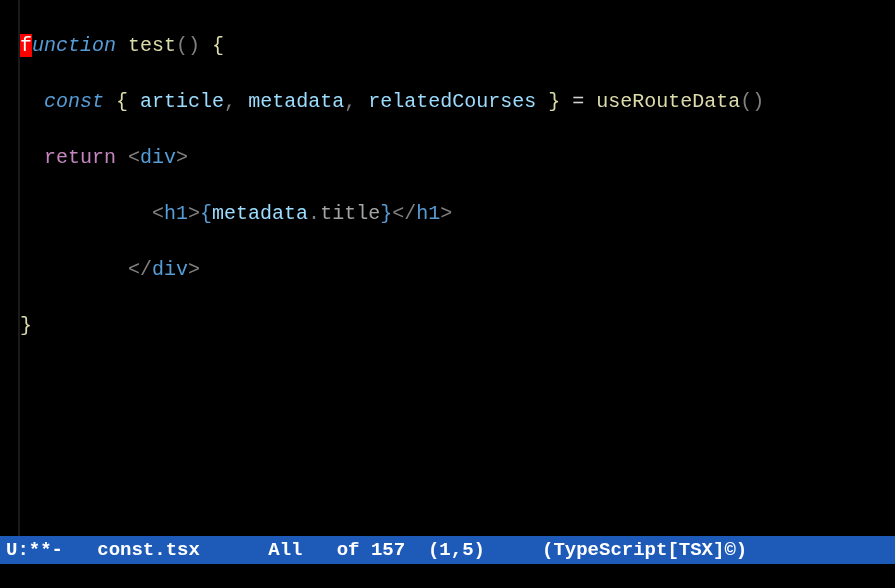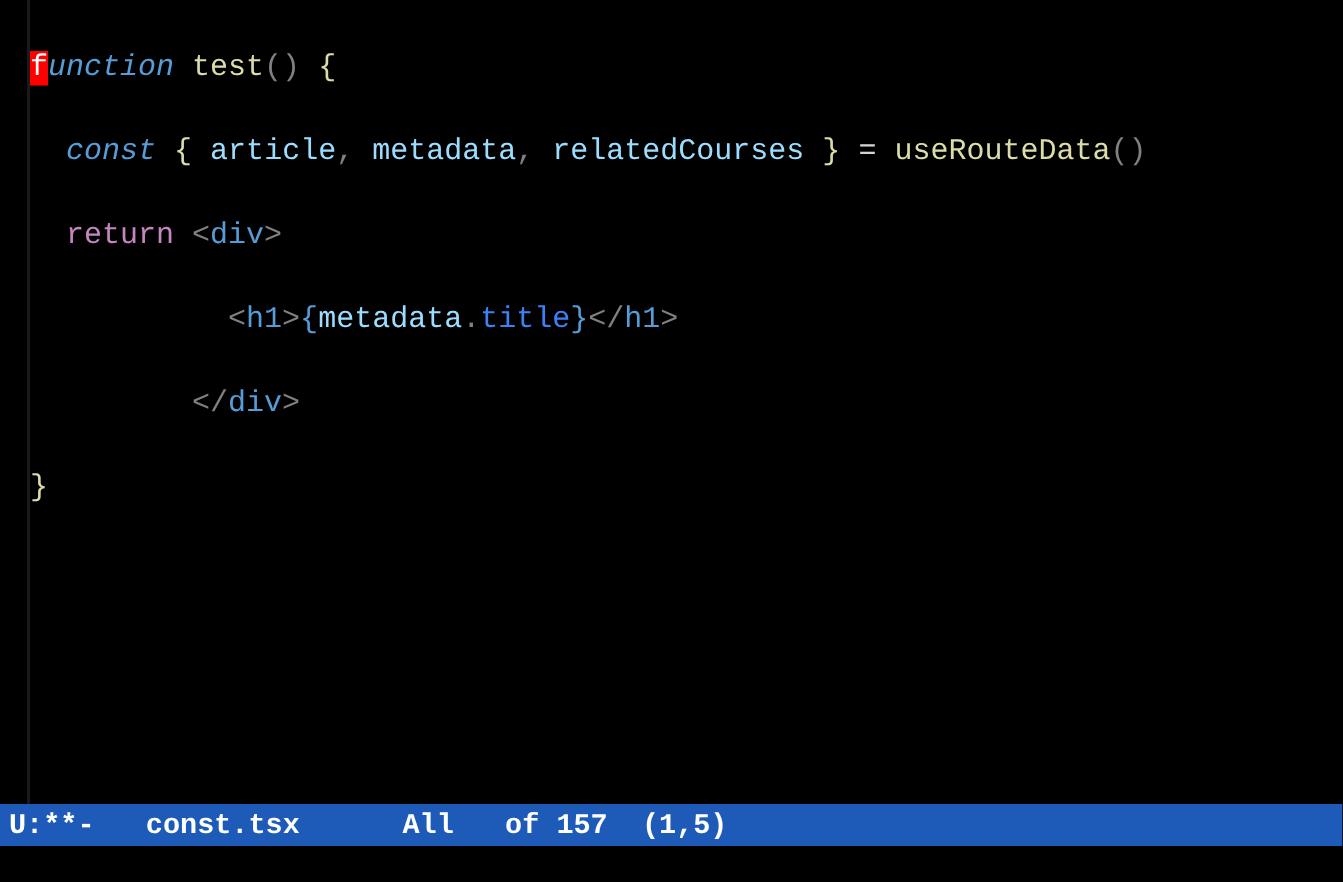--- a/index.html
+++ b/index.html
@@ -68,21 +68,21 @@
     .tag-bracket {
       color: #808080;
     }
     .tag-name {
       color: #569cd6;
     }
     .jsx-brace {
       color: #569cd6;
     }
     .property {
-      color: #3b82f6;
+      color: #a3a3a3;
     }
     .modeline {
       height: 28px;
       background: #1e5bb8;
       color: #ffffff;
       display: flex;
       align-items: center;
       padding: 0 6px;
       font-weight: bold;
       font-size: 19px;
@@ -115,15 +115,16 @@
   <span class="modeline-segment">U:**-</span>
   <span class="modeline-segment">   </span>
   <span class="modeline-segment">const.tsx</span>
   <span class="modeline-segment">      </span>
   <span class="modeline-segment">All</span>
   <span class="modeline-segment">   </span>
   <span class="modeline-segment">of 157</span>
   <span class="modeline-segment">  </span>
   <span class="modeline-segment">(1,5)</span>
   <span class="modeline-segment">     </span>
+  <span class="modeline-segment">(TypeScript[TSX]©)</span>
 </div>
 
 <div class="minibuffer"></div>
 
 </body></html>

